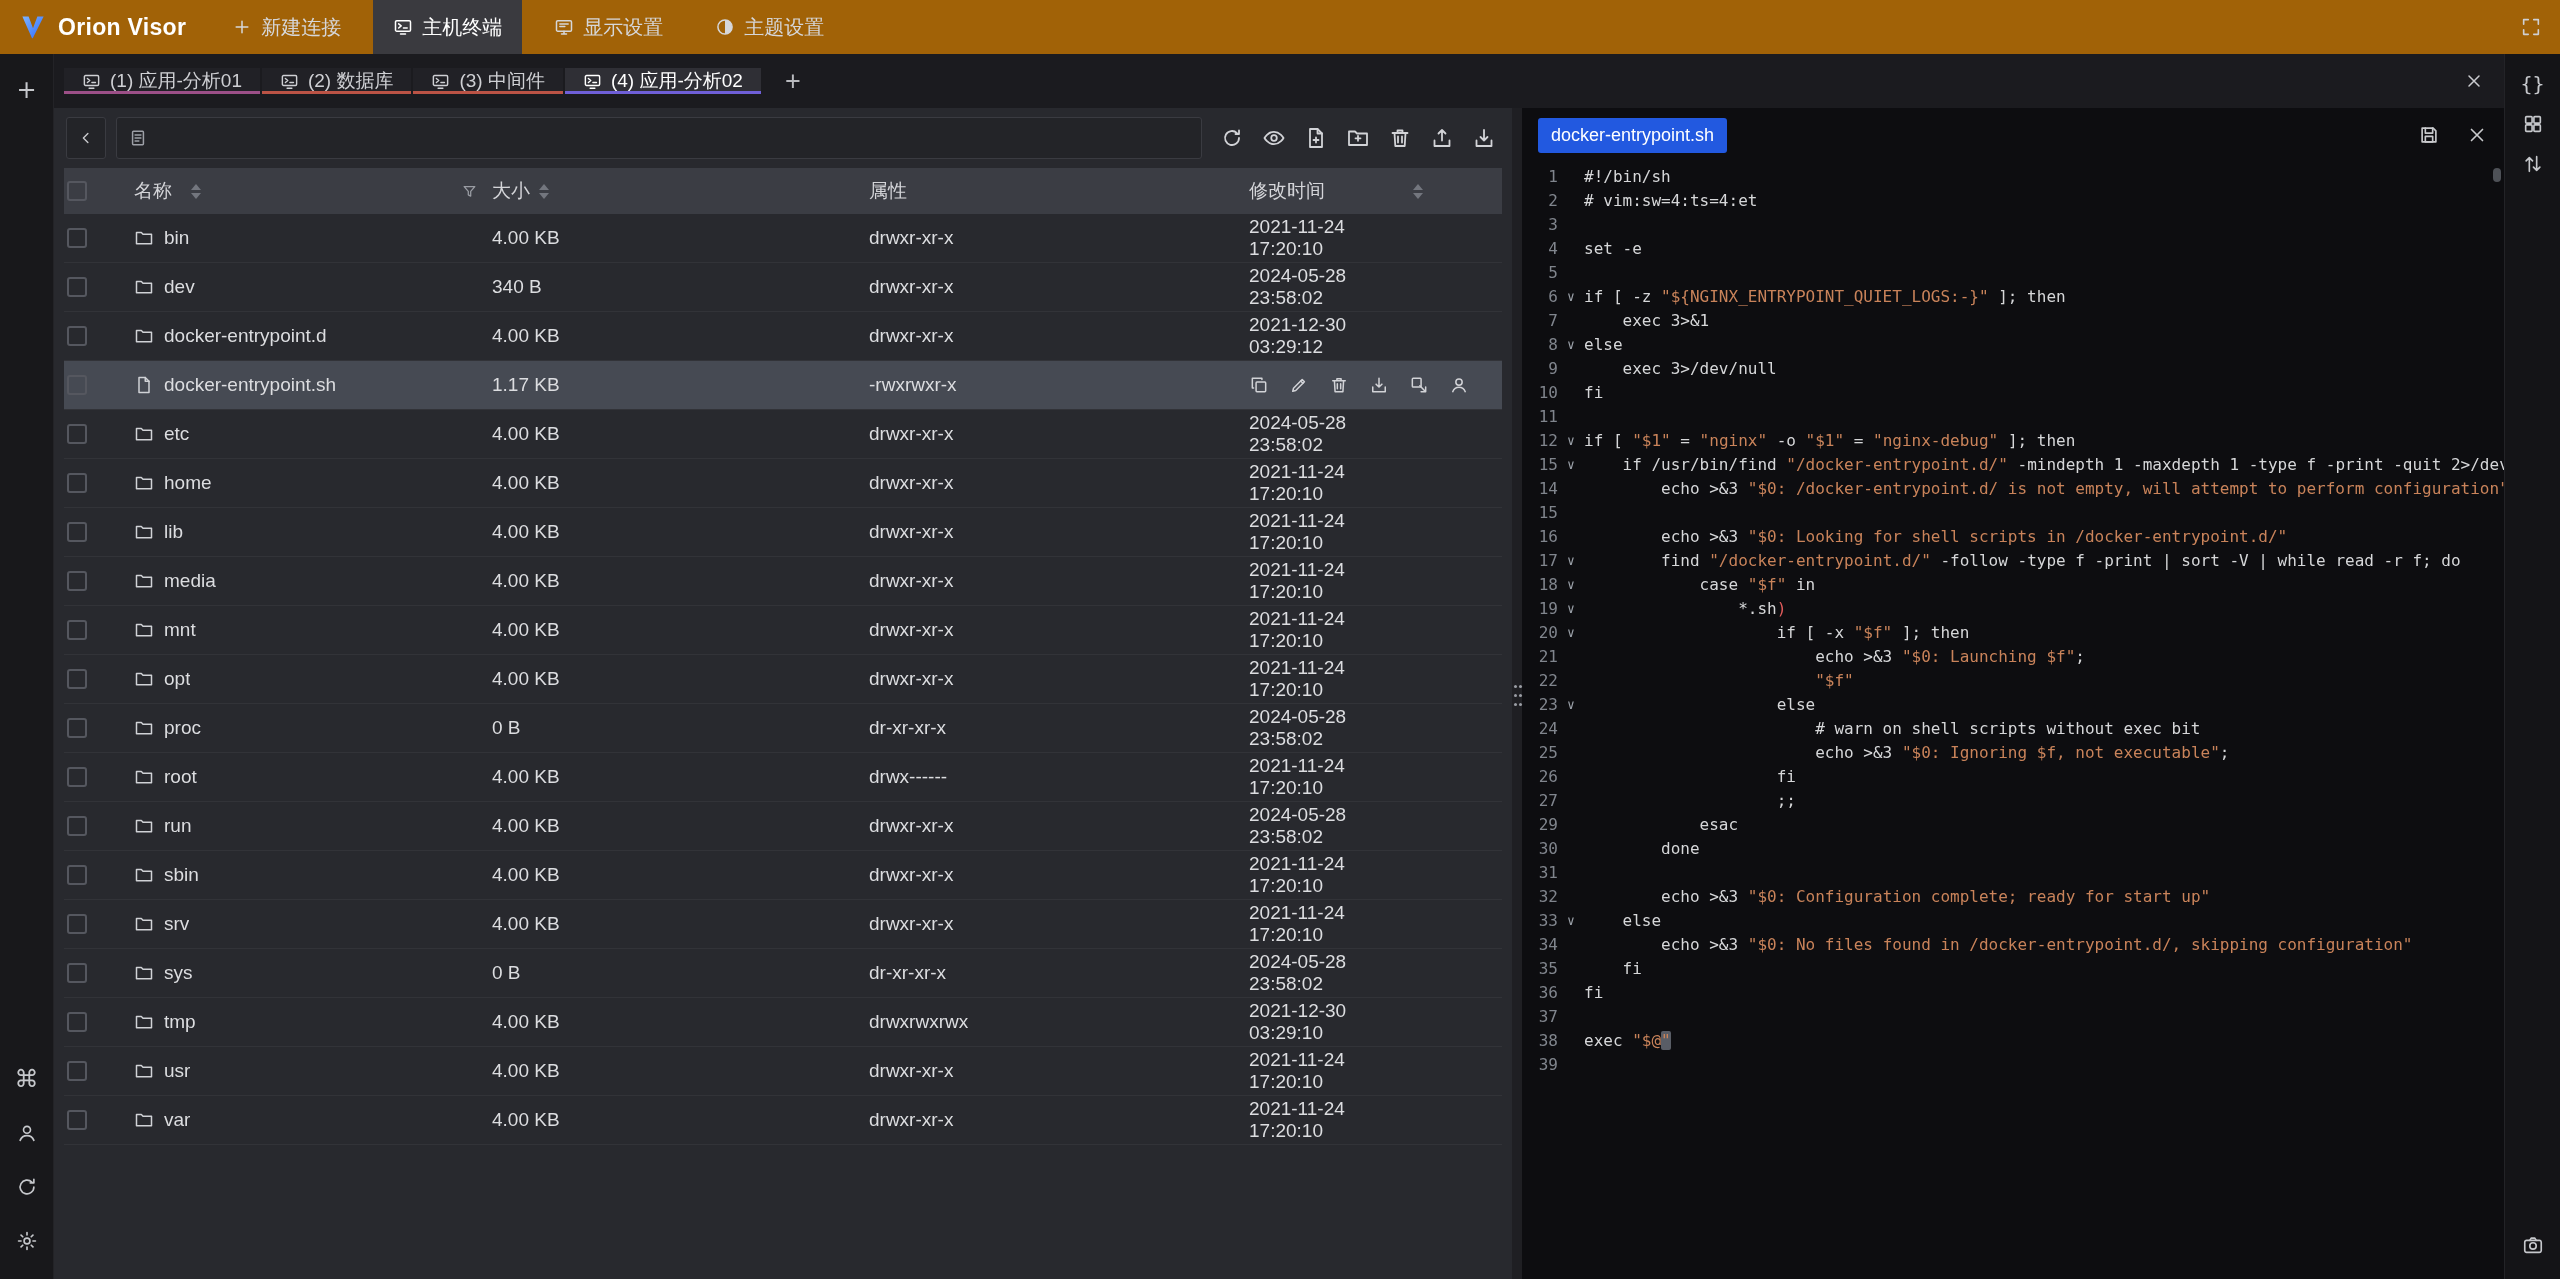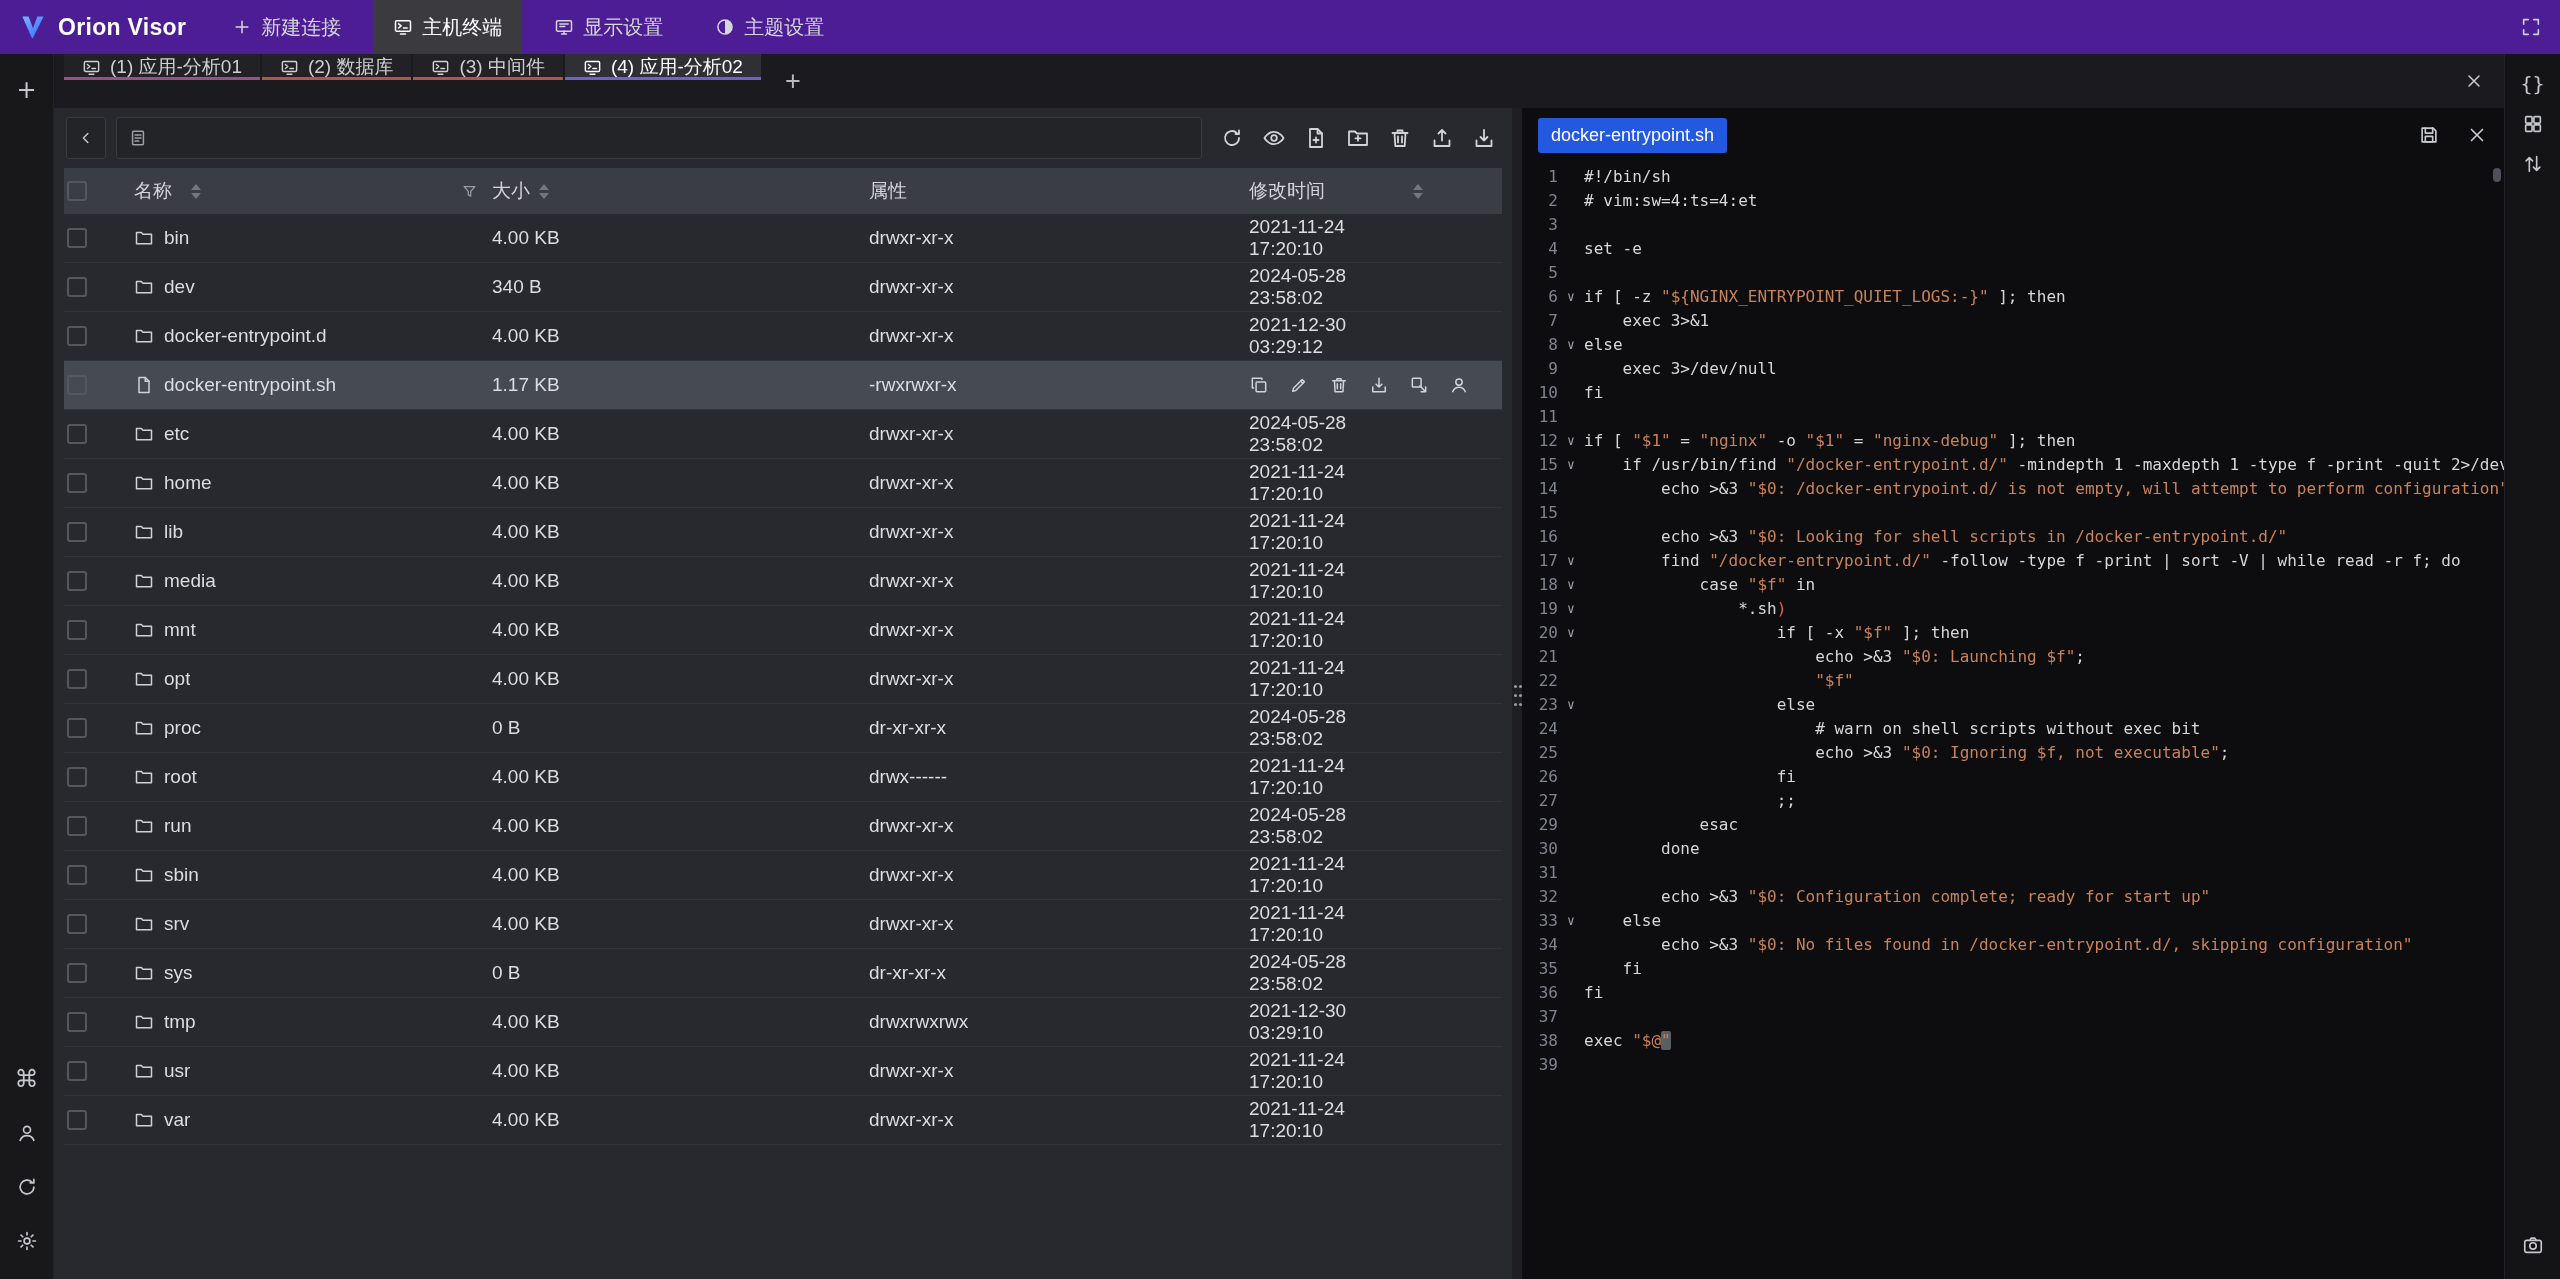--- a/index.html
+++ b/index.html
@@ -1,21 +1,21 @@
 <!DOCTYPE html>
 <html style="--tok-p: #d6d7d9; --tok-s: #c9835a; --tok-r: #e05b5b; --tok-cu: #595d66; --gutter: #80858d; --accent: #2259e0;"><head>
 <meta charset="utf-8">
 <style>
   * { margin:0; padding:0; box-sizing:border-box; }
   html,body { width:2560px; height:1279px; overflow:hidden; background:#121214; color:#e3e4e7;
               font-family:"Liberation Sans","DejaVu Sans",sans-serif; font-size:19px; }
   .app { display:flex; flex-direction:column; width:2560px; height:1279px; }
 
   
-  .navbar { flex:0 0 54px; background:#4c1d95; display:flex; align-items:stretch; }
+  .navbar { flex:0 0 54px; background:#a16207; display:flex; align-items:stretch; }
   .brand { display:flex; align-items:center; gap:10px; padding:0 26px 0 18px; }
   .logo { width:30px; height:30px; display:inline-flex; }
   .logo svg { width:100%; height:100%; }
   .brand-name { font-weight:bold; font-size:23px; color:#ffffff; letter-spacing:.3px; }
   .nav-menu { display:flex; align-items:stretch;gap:12px; }
   .nav-item { display:flex; align-items:center; gap:9px; padding:0 20px; color:#d6d7da; cursor:pointer; font-size:20px; }
   .nav-item.active { background:#3a3a3f; color:#ffffff; }
   .nav-item .icon { width:20px; height:20px; }
   .nav-right { margin-left:auto; display:flex; align-items:center; padding-right:18px; }
   .nav-right .icon { width:22px; height:22px; color:#cfd0d4; }
@@ -33,21 +33,21 @@
 
   .right-rail { flex:0 0 56px; background:#141417; border-left:1px solid #232327;
                 display:flex; flex-direction:column; align-items:center; padding:10px 0 14px; }
   .right-rail .rail-bottom { margin-top:auto; }
   .braces-glyph { font-family:"DejaVu Sans Mono","Liberation Mono",monospace; font-size:20px; color:#c6c8cc; }
 
   .center { flex:1; display:flex; flex-direction:column; min-width:0; }
 
   
   .tabbar { flex:0 0 54px; background:#1b1b1f; display:flex; align-items:stretch; padding-left:10px; }
-  .tabs { display:flex; align-items:flex-start; }
+  .tabs { display:flex; align-items:center; }
   .tab { position:relative; display:flex; align-items:center; gap:9px; padding:0 18px; margin-right:2px;
          background:#212126; color:#cfd0d4; cursor:pointer; font-size:19px; }
   .tab.active { background:#2f2f35; color:#ffffff; }
   .tab .icon { width:19px; height:19px; }
   .tab-underline { position:absolute; left:0; right:0; bottom:0; height:3px; }
   .tab-add { display:flex; align-items:center; padding:0 22px; font-size:27px; color:#b9babe; cursor:pointer; }
   .tabbar-x { margin-left:auto; display:flex; align-items:center; padding-right:20px; }
   .tabbar-x .icon { width:20px; height:20px; color:#cbccd0; }
 
   

